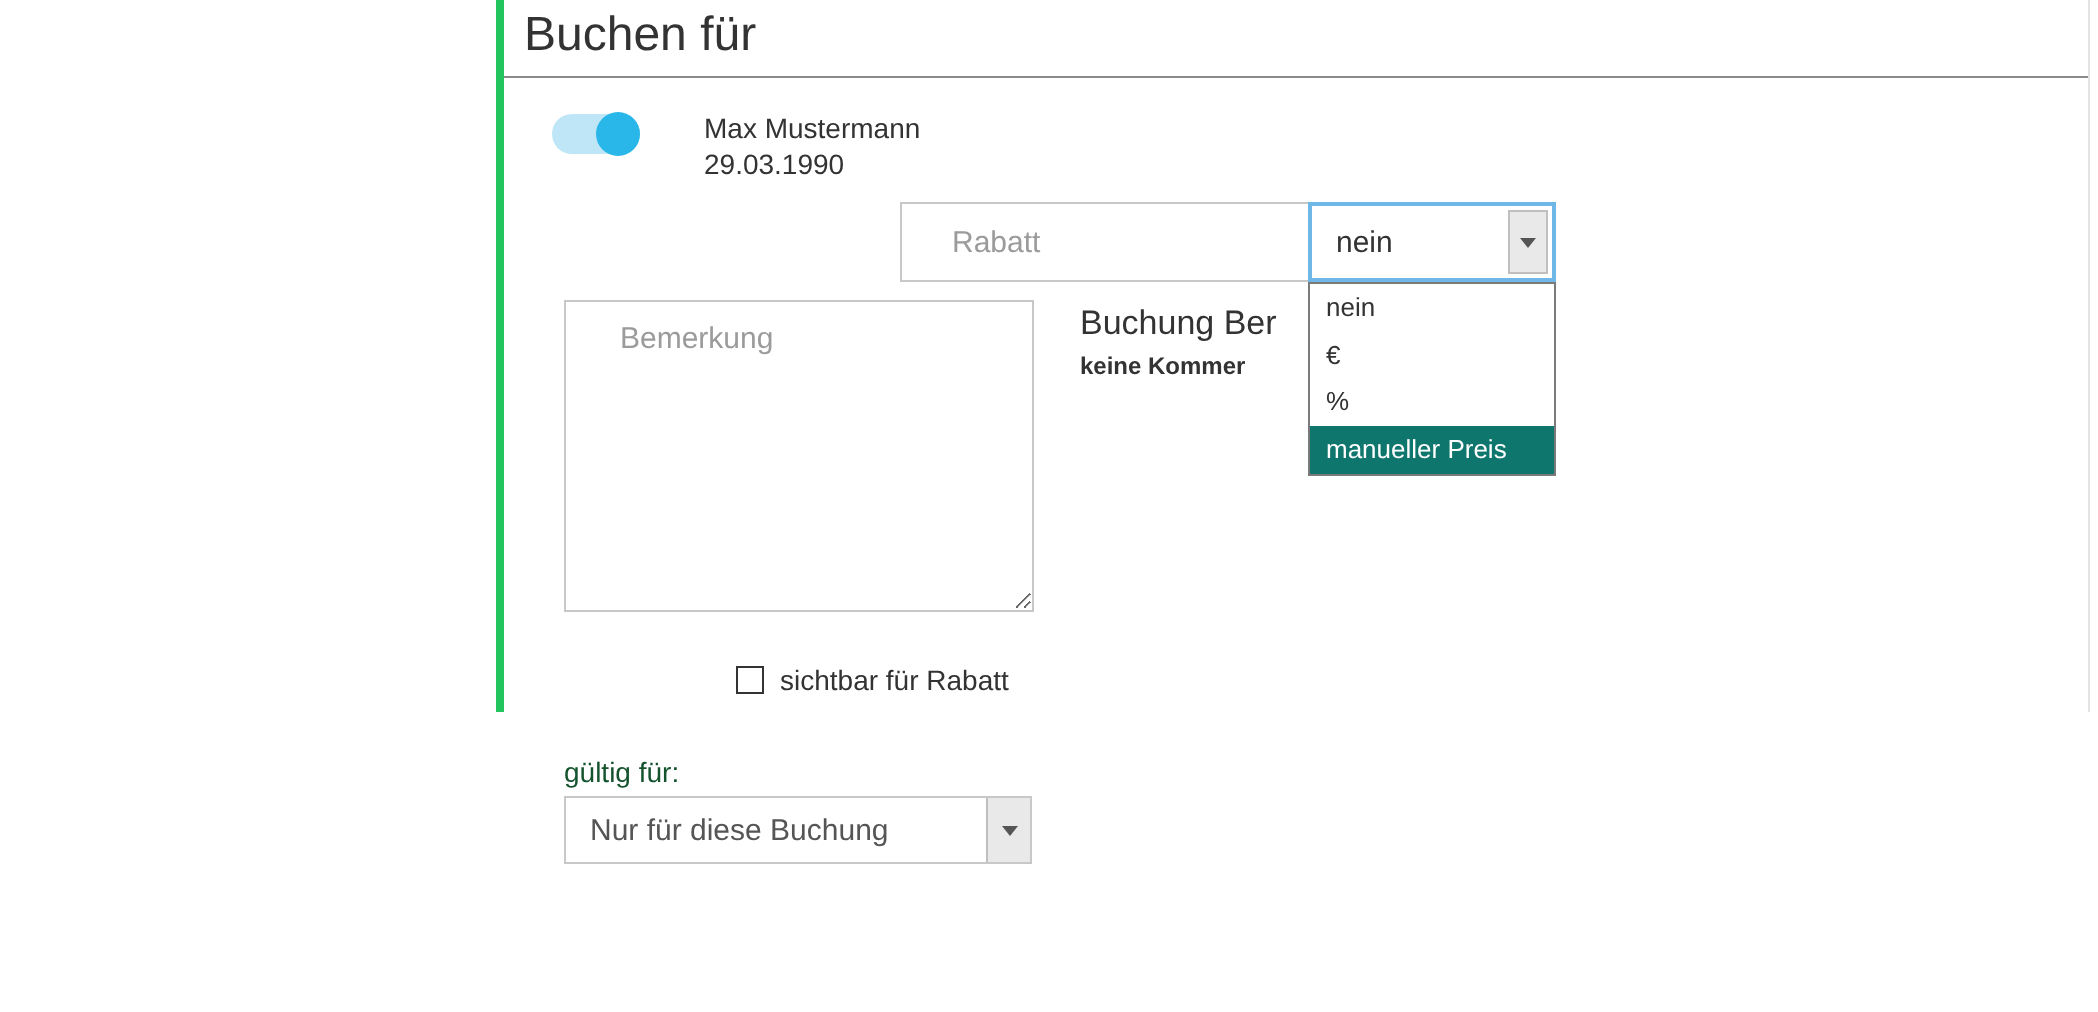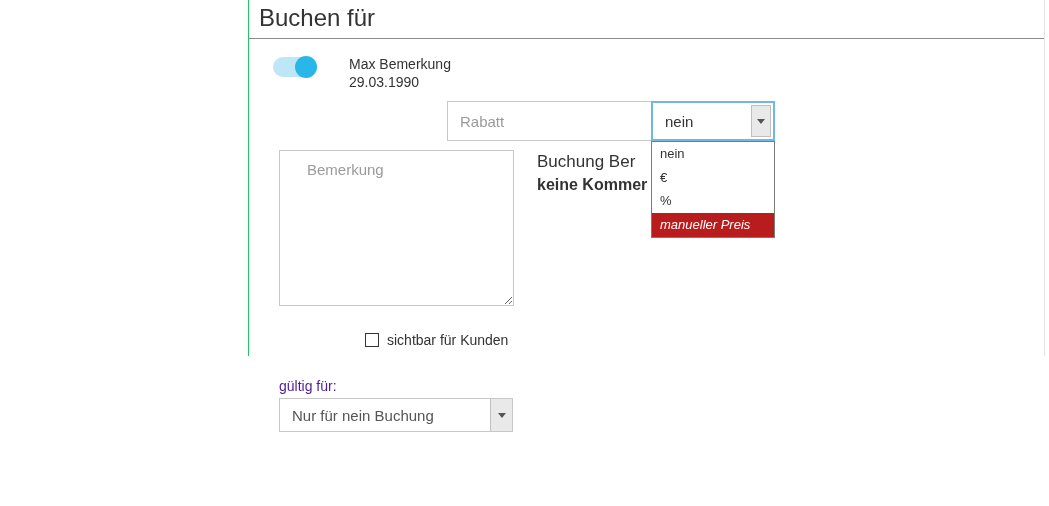--- a/index.html
+++ b/index.html
@@ -10,21 +10,21 @@
     color: #333;
     width: 1049px;
     height: 506px;
     overflow: hidden;
   }
   .panel {
     position: absolute;
     left: 248px;
     top: 0;
     width: 797px;
-    border-left: 1px solid #22c55e;
+    border-left: 4px solid #22c55e;
     border-right: 1px solid #e4e4e4;
     height: 356px;
     background: #fff;
   }
   .section-title {
     font-size: 24px;
     color: #333;
     padding: 4px 10px 6px 10px;
     border-bottom: 1px solid #8a8a8a;
     font-weight: 400;
@@ -64,21 +64,21 @@
   .rabatt-input {
     position: absolute;
     left: 198px;
     top: 0;
     width: 204px;
     height: 40px;
     border: 1px solid #c8c8c8;
     border-right: none;
     background: #fff;
     font-size: 15px;
-    padding: 0 12px;
+    padding: 0 25px;
     color: #333;
   }
   .rabatt-input::placeholder { color: #9b9b9b; }
 
   .rabatt-select-wrap {
     position: absolute;
     left: 402px;
     top: 0;
     width: 124px;
     height: 40px;
@@ -123,23 +123,22 @@
     font-size: 13px;
     color: #333;
     z-index: 10;
   }
   .dropdown-list .opt {
     padding: 3px 8px;
     line-height: 1.35;
     white-space: nowrap;
   }
   .dropdown-list .opt.highlight {
-    background: #b91c1c;
+    background: #0f766e;
     color: #fff;
-    font-style: italic;
   }
 
   .bemerkung {
     position: absolute;
     left: 30px;
     top: 150px;
     width: 235px;
     height: 156px;
     border: 1px solid #c8c8c8;
     resize: both;
@@ -150,21 +149,21 @@
   }
   .bemerkung::placeholder { color: #9b9b9b; }
 
   .aktuelle {
     position: absolute;
     left: 288px;
     top: 152px;
     font-size: 17px;
     color: #333;
   }
-  .aktuelle .bold { font-weight: 700; font-size: 16px; display: block; margin-top: 4px; }
+  .aktuelle .bold { font-weight: 700; font-size: 12px; display: block; margin-top: 4px; }
 
   .visible-row {
     position: absolute;
     left: 116px;
     top: 332px;
     display: flex;
     align-items: center;
     font-size: 14px;
     color: #333;
   }
@@ -174,21 +173,21 @@
     border: 1.5px solid #333;
     margin-right: 8px;
     background: #fff;
   }
 
   .gueltig-label {
     position: absolute;
     left: 30px;
     top: 378px;
     font-size: 14px;
-    color: #4c1d95;
+    color: #14532d;
   }
 
   .gueltig-select {
     position: absolute;
     left: 30px;
     top: 398px;
     width: 234px;
     height: 34px;
     border: 1px solid #c8c8c8;
     background: #fff;
@@ -217,21 +216,21 @@
 
 <div class="panel">
 
   <div class="section-title">Buchen für</div>
 
   <div class="row-top">
     <div class="toggle">
       <div class="toggle-knob"></div>
     </div>
     <div class="cust-info">
-      <div class="cust-name">Max Bemerkung</div>
+      <div class="cust-name">Max Mustermann</div>
       <div class="cust-dob">29.03.1990</div>
     </div>
   </div>
 
   <div class="mid-row">
     <input class="rabatt-input" type="text" placeholder="Rabatt" style="">
 
     <div class="rabatt-select-wrap">
       <div class="select-display">
         <span>nein</span>
@@ -251,25 +250,25 @@
 
   <textarea class="bemerkung" placeholder="Bemerkung" style=""></textarea>
 
   <div class="aktuelle">
     <span>Buchung Ber</span>
     <span class="bold">keine Kommer</span>
   </div>
 
   <div class="visible-row">
     <div class="checkbox"></div>
-    <span>sichtbar für Kunden</span>
+    <span>sichtbar für Rabatt</span>
   </div>
 
   <div class="gueltig-label">gültig für:</div>
 
   <div class="gueltig-select">
-    <span>Nur für nein Buchung</span>
+    <span>Nur für diese Buchung</span>
     <div class="chev-btn2">
       <div class="chev-down"></div>
     </div>
   </div>
 
 </div>
 
 </body></html>

